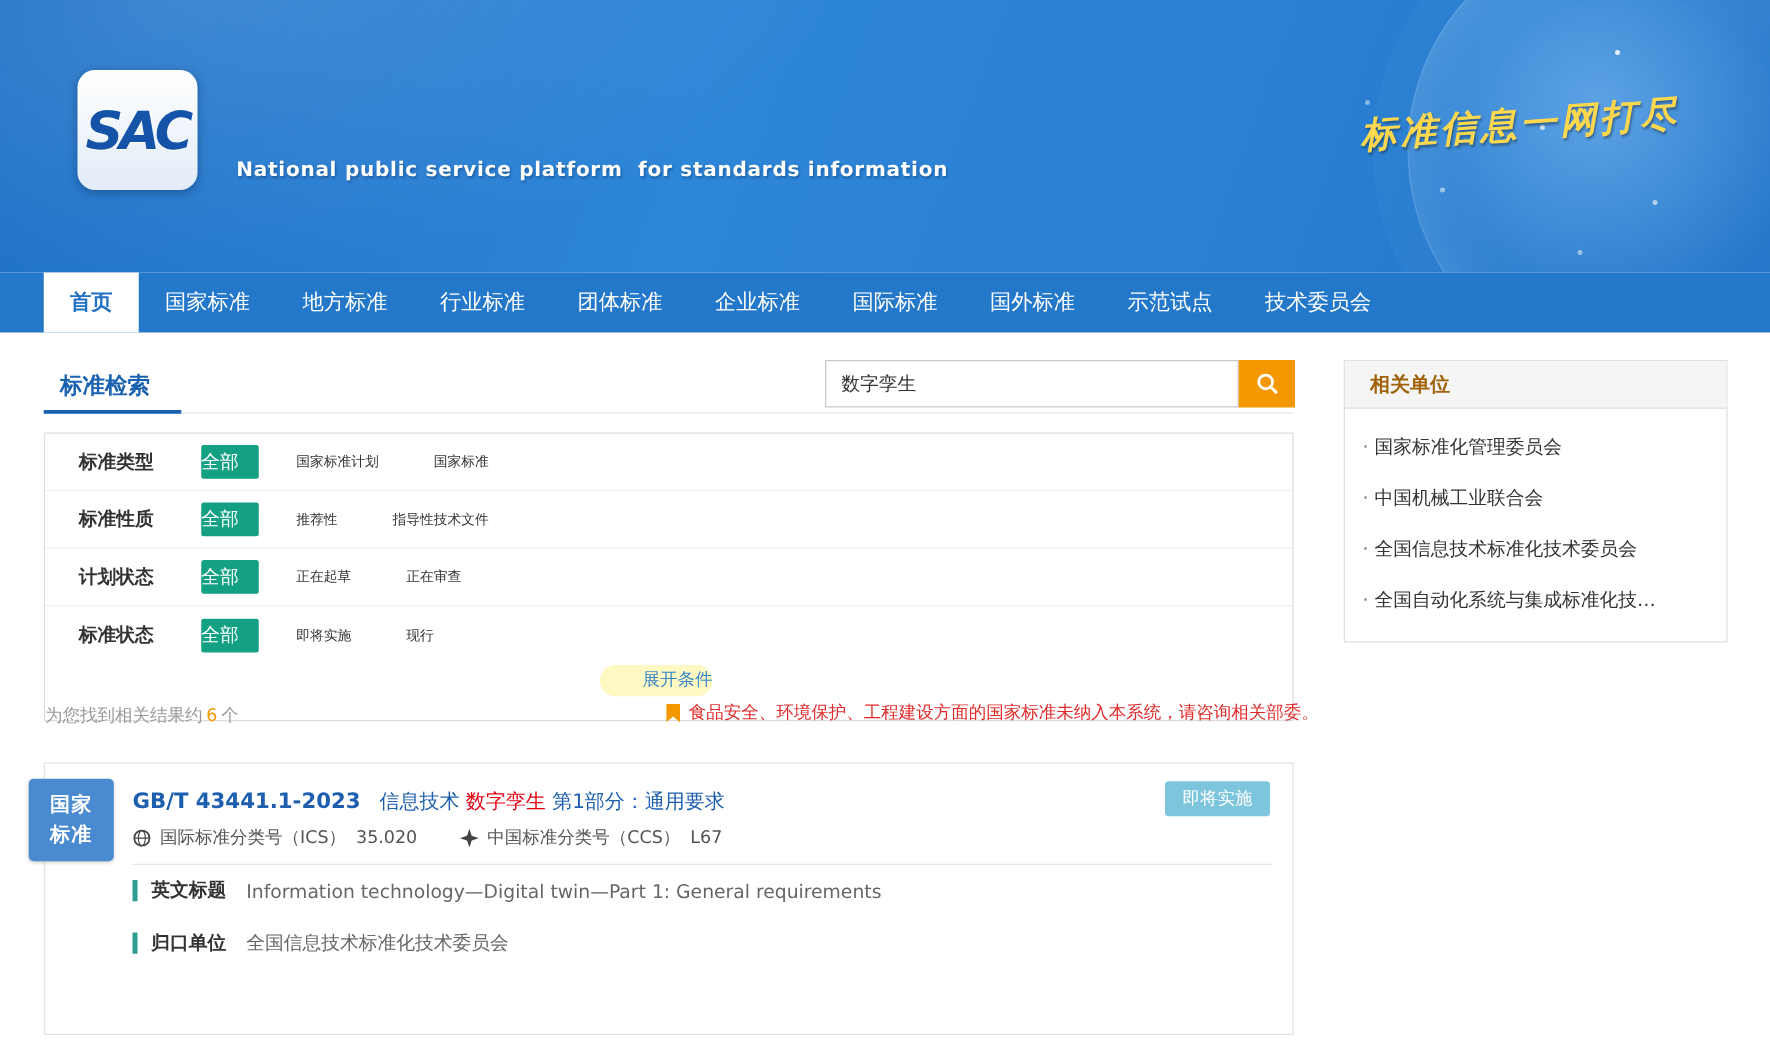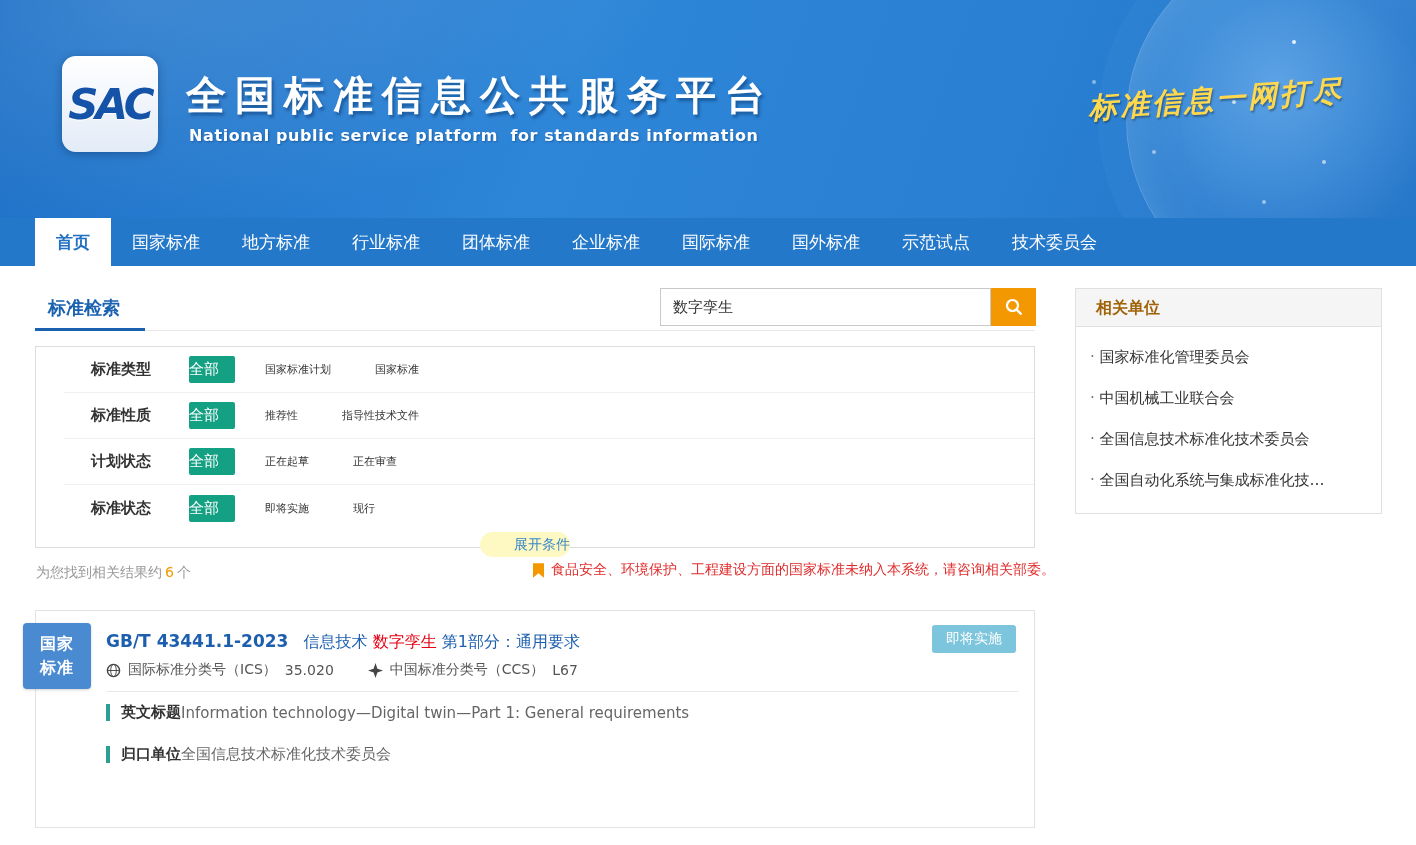--- a/index.html
+++ b/index.html
@@ -40,21 +40,21 @@
   
   .tab-title { position:absolute; left:48px; top:296px; font-size:18px; font-weight:bold; color:#1a62b0; }
   .tab-baseline { position:absolute; left:35px; top:330px; width:1000px; height:1px; background:#e8e8e8; }
   .tab-underline { position:absolute; left:35px; top:328px; width:110px; height:3px; background:#1a62b0; }
   .search-input { position:absolute; left:660px; top:288px; width:331px; height:38px; border:1px solid #c9c9c9;
     padding:0 12px; font-size:15px; color:#333; font-family:inherit; outline:none; }
   .search-btn { position:absolute; left:991px; top:288px; width:45px; height:38px; background:#f39801; border:none;
     display:flex; align-items:center; justify-content:center; cursor:pointer; }
 
   
-  .filter-box { position:absolute; left:35px; top:346px; width:1000px; height:202px; border:1px solid #ddd; background:#fff;padding-left:28px; }
+  .filter-box { position:absolute; left:35px; top:346px; width:1000px; height:231px; border:1px solid #ddd; background:#fff; }
   .filter-row { display:flex; align-items:center; height:46px; padding-left:27px; border-bottom:1px solid #efefef; }
   .filter-row:last-child { border-bottom:none; }
   .filter-label { width:98px; font-size:15px; font-weight:bold; color:#333; }
   .filter-all { width:46px; height:27px; background:#14a083; color:#fff; font-size:15px; text-align:left;
     line-height:27px; margin-right:30px; border-radius:2px; cursor:pointer; }
   .filter-opt { font-size:11px; color:#333; margin-right:44px; cursor:pointer; }
   .expand-pill { position:absolute; left:480px; top:532px; width:90px; height:25px; background:#fef9c3; color:#3a87c8;
     font-size:14px; text-align:right; line-height:25px; border-radius:13px; cursor:pointer; }
 
   
@@ -73,21 +73,21 @@
   .status-badge { position:absolute; right:18px; top:14px; background:#7cc5dc; color:#fff; font-size:14px;
     padding:5px 14px; border-radius:3px; }
   .card-meta { position:absolute; left:70px; top:50px; display:flex; align-items:center; font-size:14px; color:#555; }
   .card-meta .icon { margin-right:7px; display:flex; align-items:center; }
   .meta-val { margin-left:8px; }
   .meta-gap { width:34px; }
   .card-divider { position:absolute; left:70px; top:80px; width:912px; height:1px; background:#e8e8e8; }
   .card-row { position:absolute; left:70px; display:flex; align-items:center; }
   .row-en { top:92px; } .row-org { top:134px; }
   .vbar { width:4px; height:17px; background:#2f9e92; margin-right:11px; }
-  .row-label { font-weight:bold; color:#333; font-size:15px; margin-right:0;font-family:Liberation Mono, monospace; }
+  .row-label { font-weight:bold; color:#333; font-size:15px; margin-right:16px;font-family:Liberation Mono, monospace; }
   .row-value { color:#666; font-size:15px; }
   .card-footer { position:absolute; left:0; bottom:0; width:998px; height:42px; background:#f7f7f7; border-top:1px solid #e9e9e9;
     display:flex; align-items:center; justify-content:flex-end; padding-right:18px; gap:32px; font-size:15px; color:#333; }
   .date-group { display:flex; align-items:center; gap:7px; }
 
   
   .sidebar { position:absolute; left:1075px; top:288px; width:307px; border:1px solid #e0e0e0; background:#fff; }
   .sidebar-header { height:38px; background:#f5f5f5; border-bottom:1px solid #e0e0e0; font-size:16px; font-weight:bold;
     color:#a16207; line-height:38px; padding-left:20px; }
   .sidebar-body { padding:10px 0 12px; }
@@ -98,21 +98,20 @@
 </head>
 <body>
 
 <div class="header">
   <div class="sheen"></div>
   <div class="globe-graphic"></div>
   <div class="globe-dots"></div>
   <div class="logo">
     <span class="logo-text">SAC</span>
   </div>
-  <div class="title-zh">全国标准信息公共服务平台</div>
   <div class="title-en">National public service platform  for standards information</div>
   <div class="slogan">标准信息一网打尽</div>
 </div>
 
 <div class="nav">
   <div class="nav-item active">首页</div>
   <div class="nav-item">国家标准</div>
   <div class="nav-item">地方标准</div>
   <div class="nav-item">行业标准</div>
   <div class="nav-item">团体标准</div>

